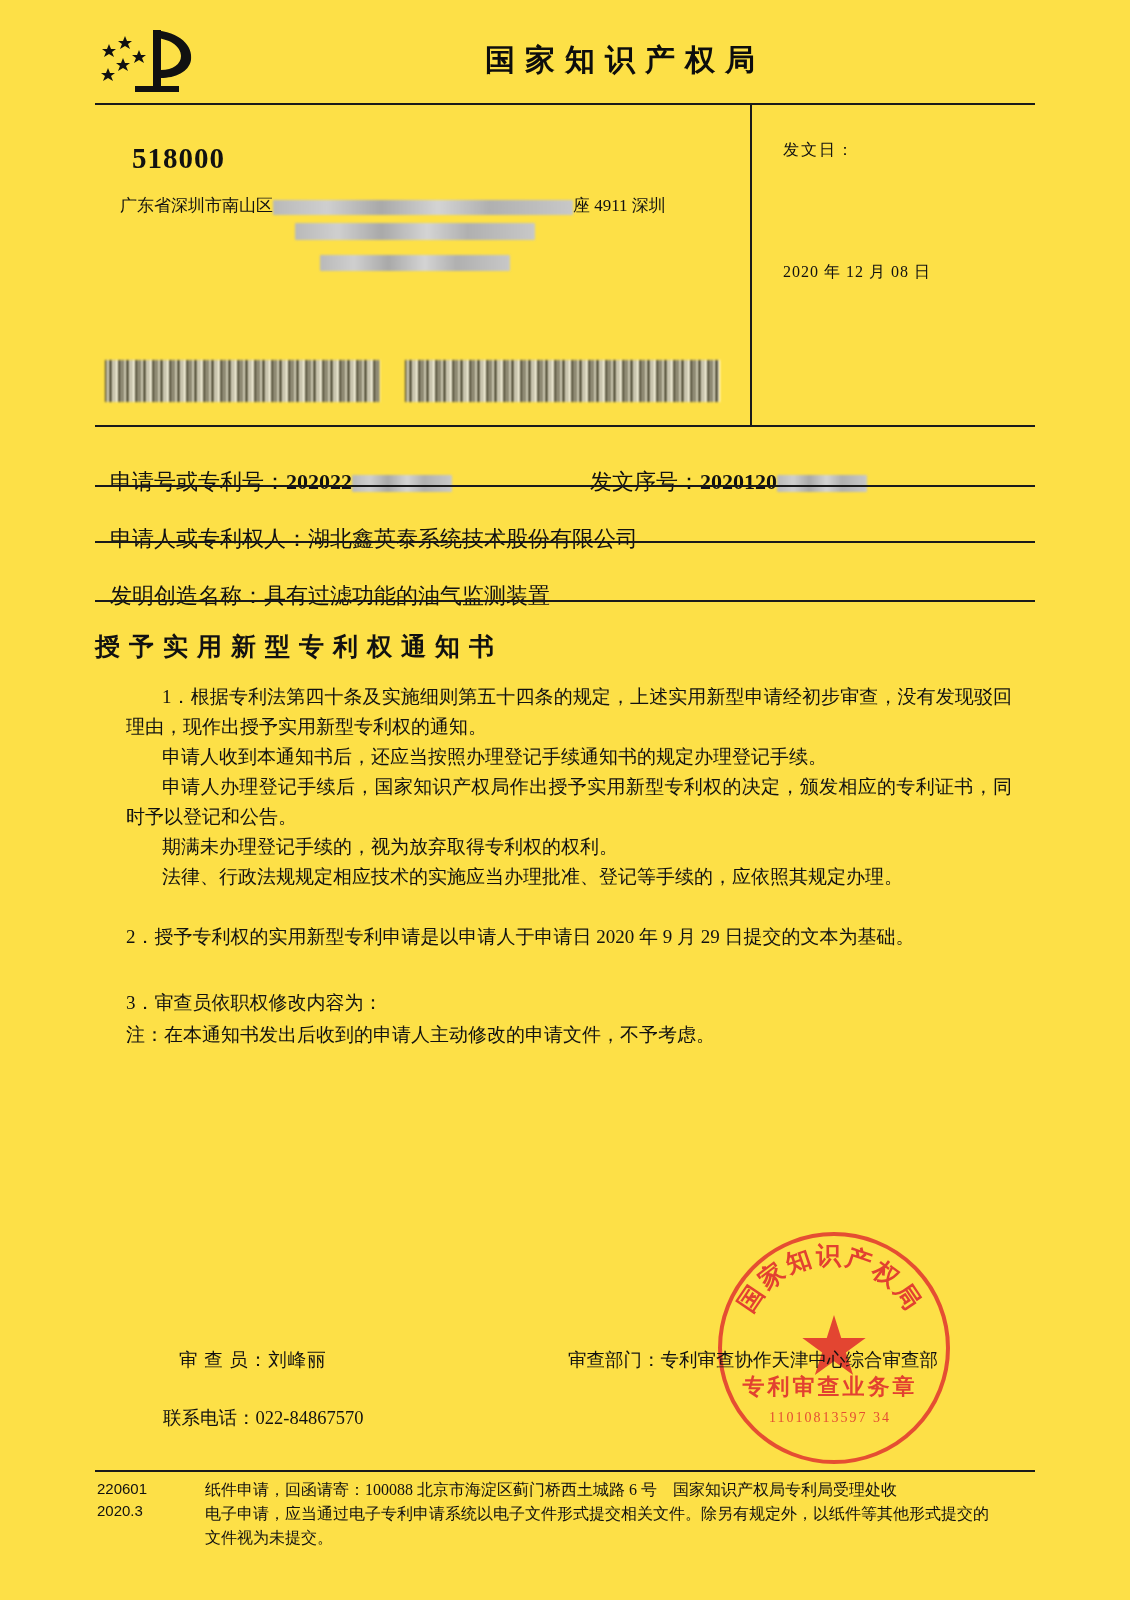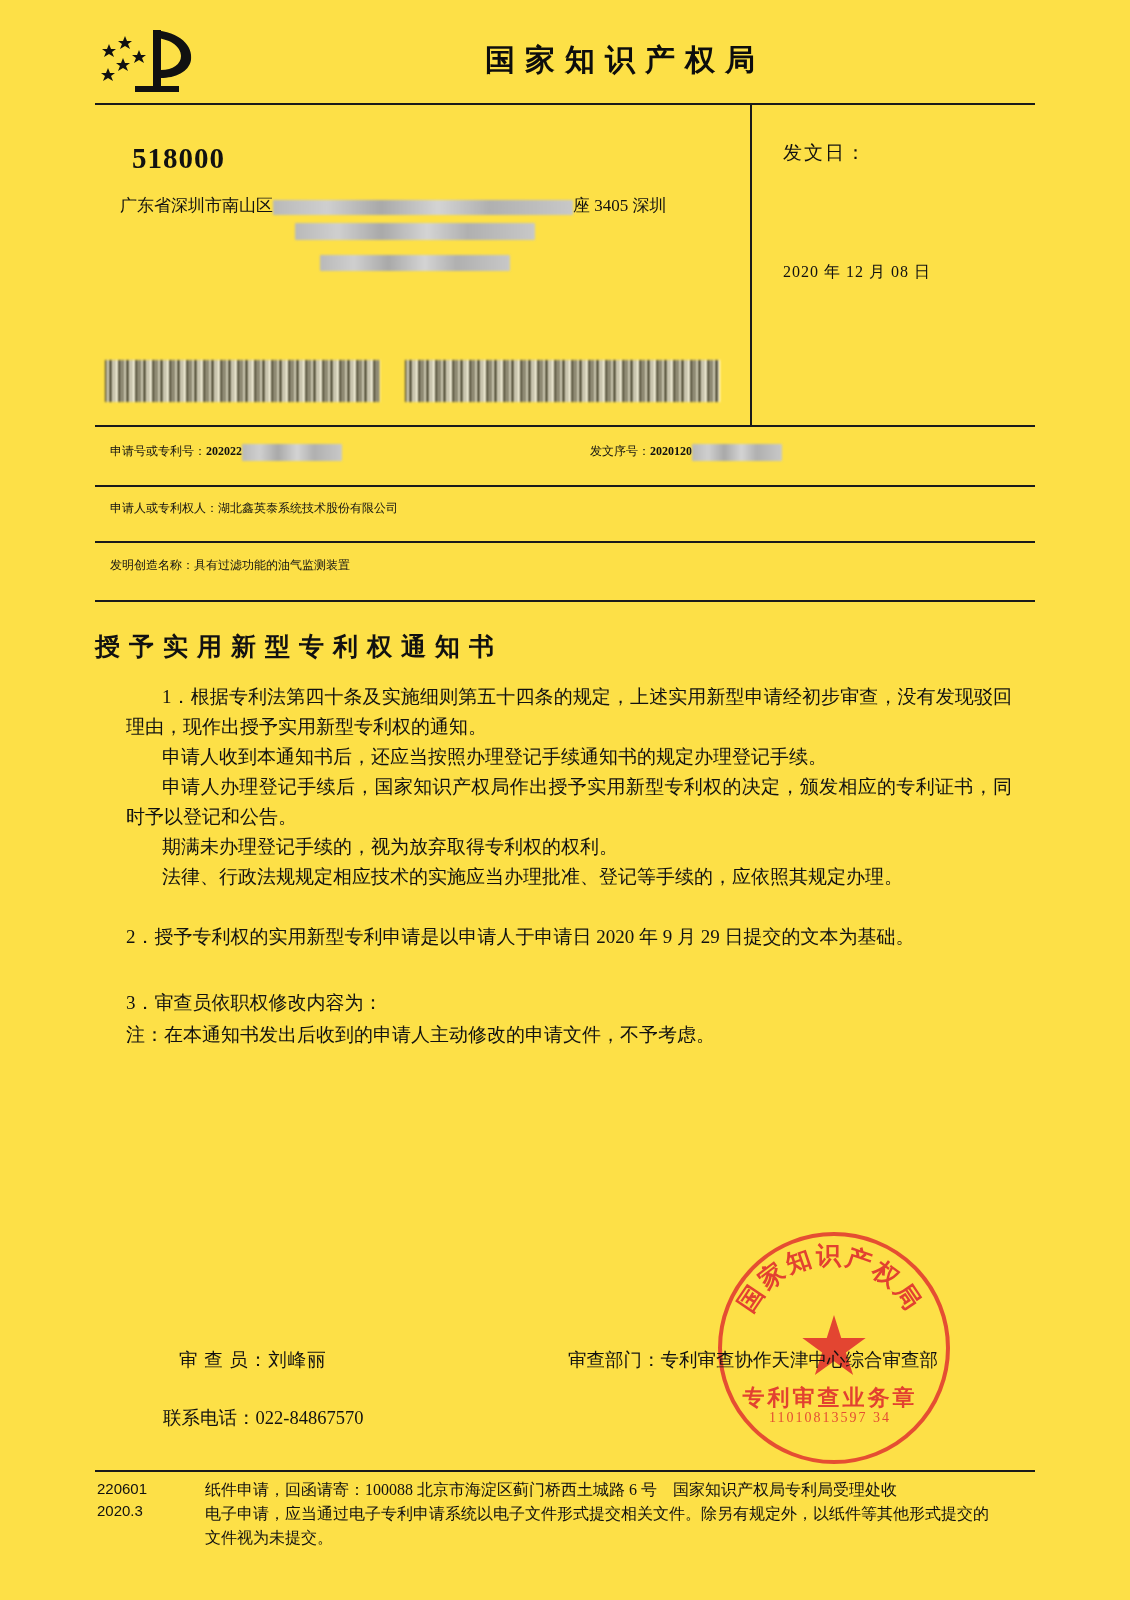--- a/index.html
+++ b/index.html
@@ -107,21 +107,21 @@
 
   .vline {
     position: absolute;
     left: 750px; top: 105px;
     width: 2px; height: 320px;
     background: #1a1a1a;
   }
   .date-label {
     position: absolute;
     left: 783px; top: 140px;
-    font-size: 19px;
+    font-size: 16px;
     letter-spacing: 2px;
   }
   .date-value {
     position: absolute;
     left: 783px; top: 240px;
     font-size: 16px;
     letter-spacing: 1px;
     margin-top: 22px;
   }
 
@@ -132,21 +132,22 @@
     height: 2px;
     background: #1a1a1a;
   }
   .hr-2 { top: 425px; }
   .hr-3 { top: 485px; }
   .hr-4 { top: 541px; }
   .hr-5 { top: 600px; }
 
   .row-label {
     position: absolute;
-    font-size: 12px;
+    font-size: 22px;
+    margin-top: 24px;
   }
   .row-appno { left: 110px; top: 443px; }
   .row-docno { left: 590px; top: 443px; }
   .row-applicant { left: 110px; top: 500px; }
   .row-title { left: 110px; top: 557px; }
   .bold { font-weight: bold; }
 
   
   .doc-title {
     position: absolute;
@@ -210,21 +211,20 @@
   .seal-bottom {
     position: absolute;
     left: 0; top: 140px;
     width: 224px;
     text-align: center;
     color: #e0342f;
     font-size: 22px;
     font-weight: bold;
     letter-spacing: 3px;
     opacity: .92;
-    margin-top: 11px;
   }
   .seal-num {
     position: absolute;
     left: 0; top: 178px;
     width: 224px;
     text-align: center;
     color: #e0342f;
     font-size: 14px;
     letter-spacing: 2px;
     opacity: .85;
@@ -283,21 +283,21 @@
         </g>
       </svg>
     </div>
     <div class="org-title">国家知识产权局</div>
   </div>
   <div class="hr-top"></div>
 
   <div class="addr-block">
     <div class="postcode">518000</div>
     <div class="addr-line1">
-      <span>广东省深圳市南山区</span><span class="redact" style="width:300px"></span><span>座 3405  深圳</span>
+      <span>广东省深圳市南山区</span><span class="redact" style="width:300px"></span><span>座 4911  深圳</span>
     </div>
     <div class="redact addr-line2" style="width:240px;height:17px"></div>
     <div class="redact addr-line3" style="width:190px;height:16px"></div>
     <div class="barcode barcode-1"></div>
     <div class="barcode barcode-2"></div>
   </div>
 
   <div class="vline"></div>
   <div class="date-label">发文日：</div>
   <div class="date-value">2020 年 12 月 08 日</div>

